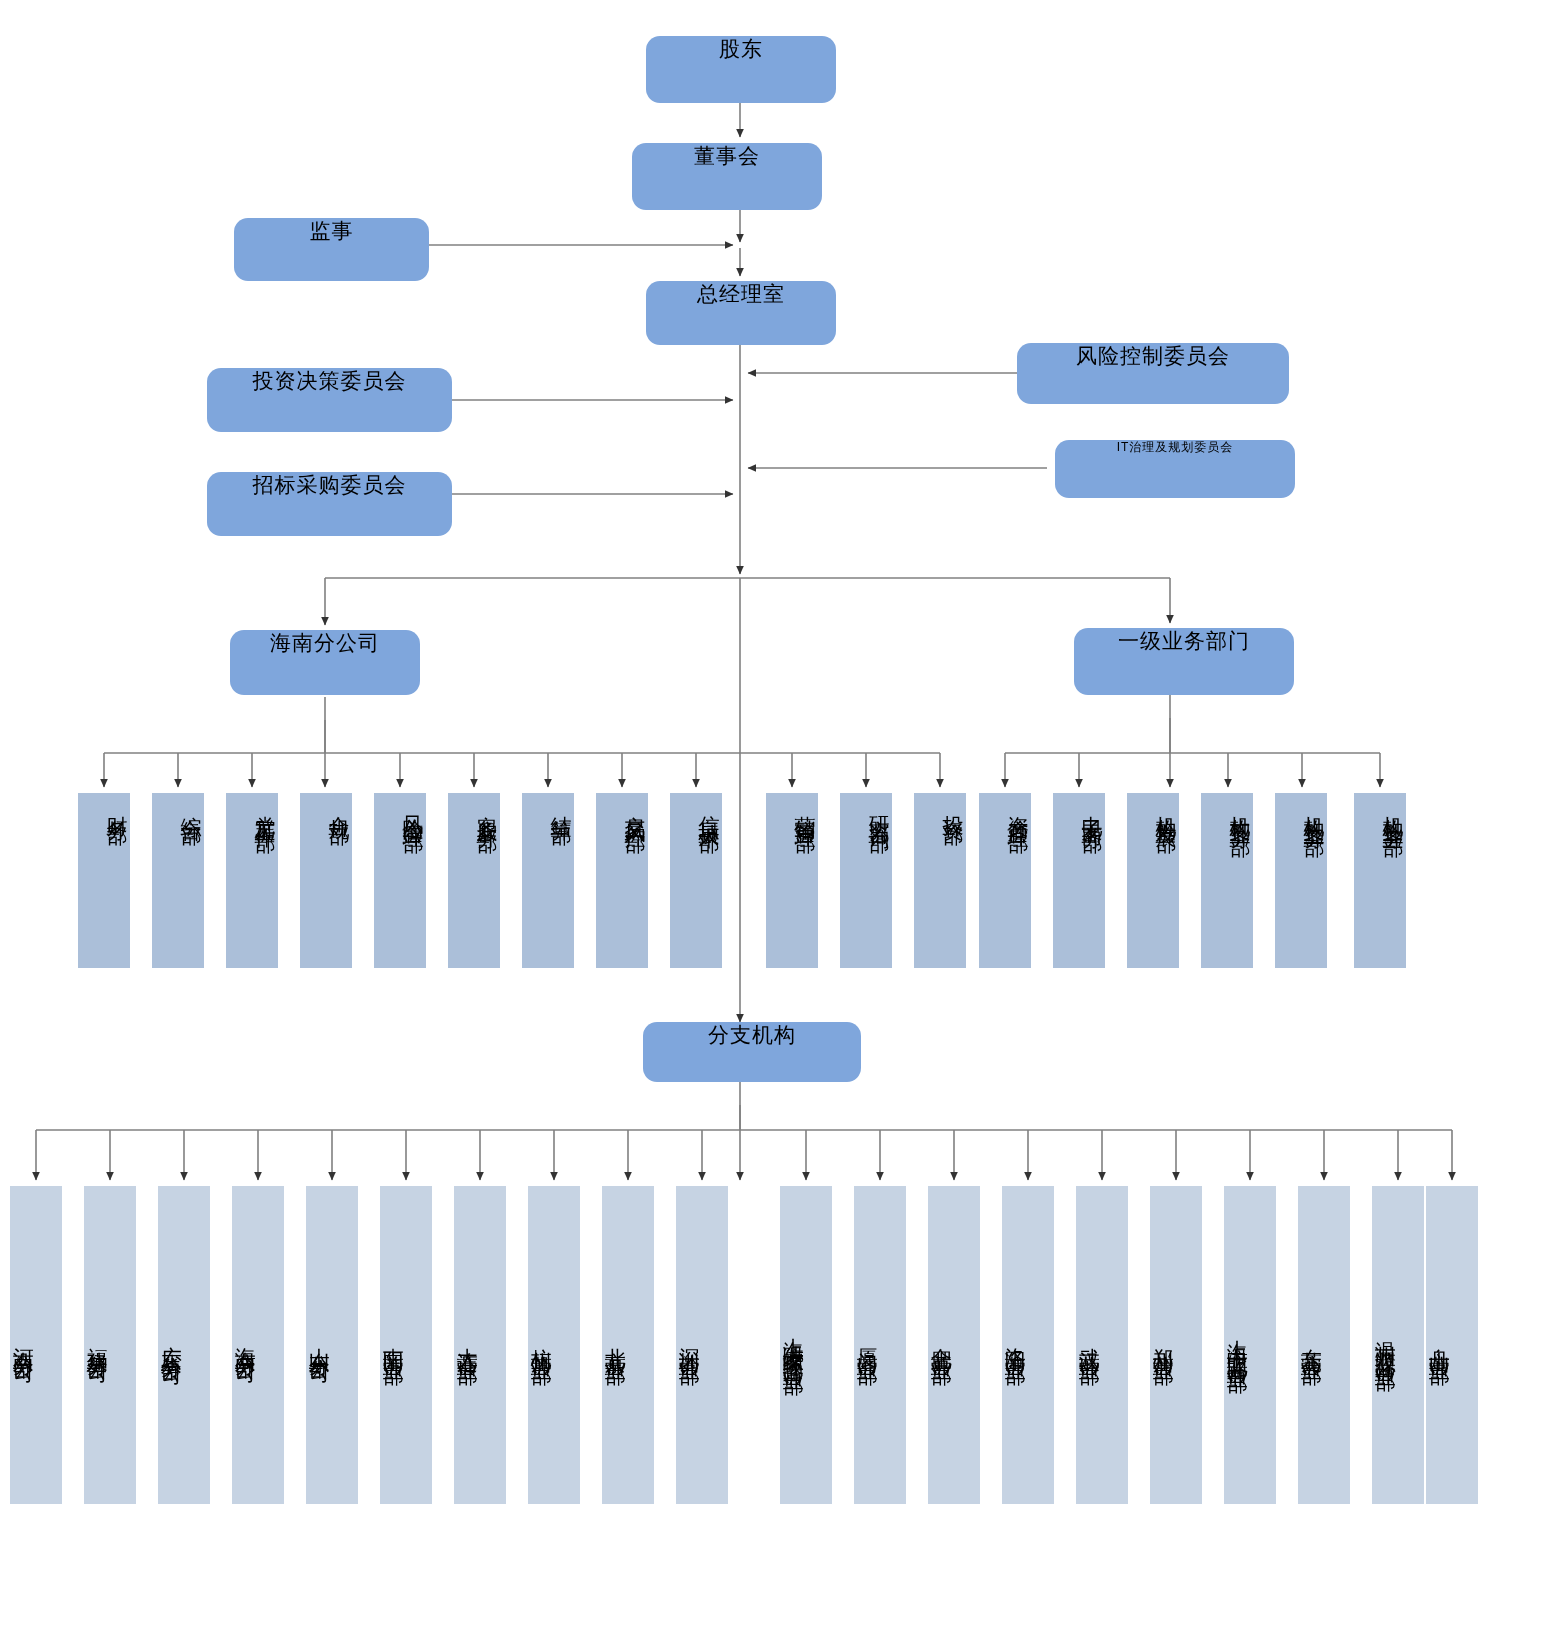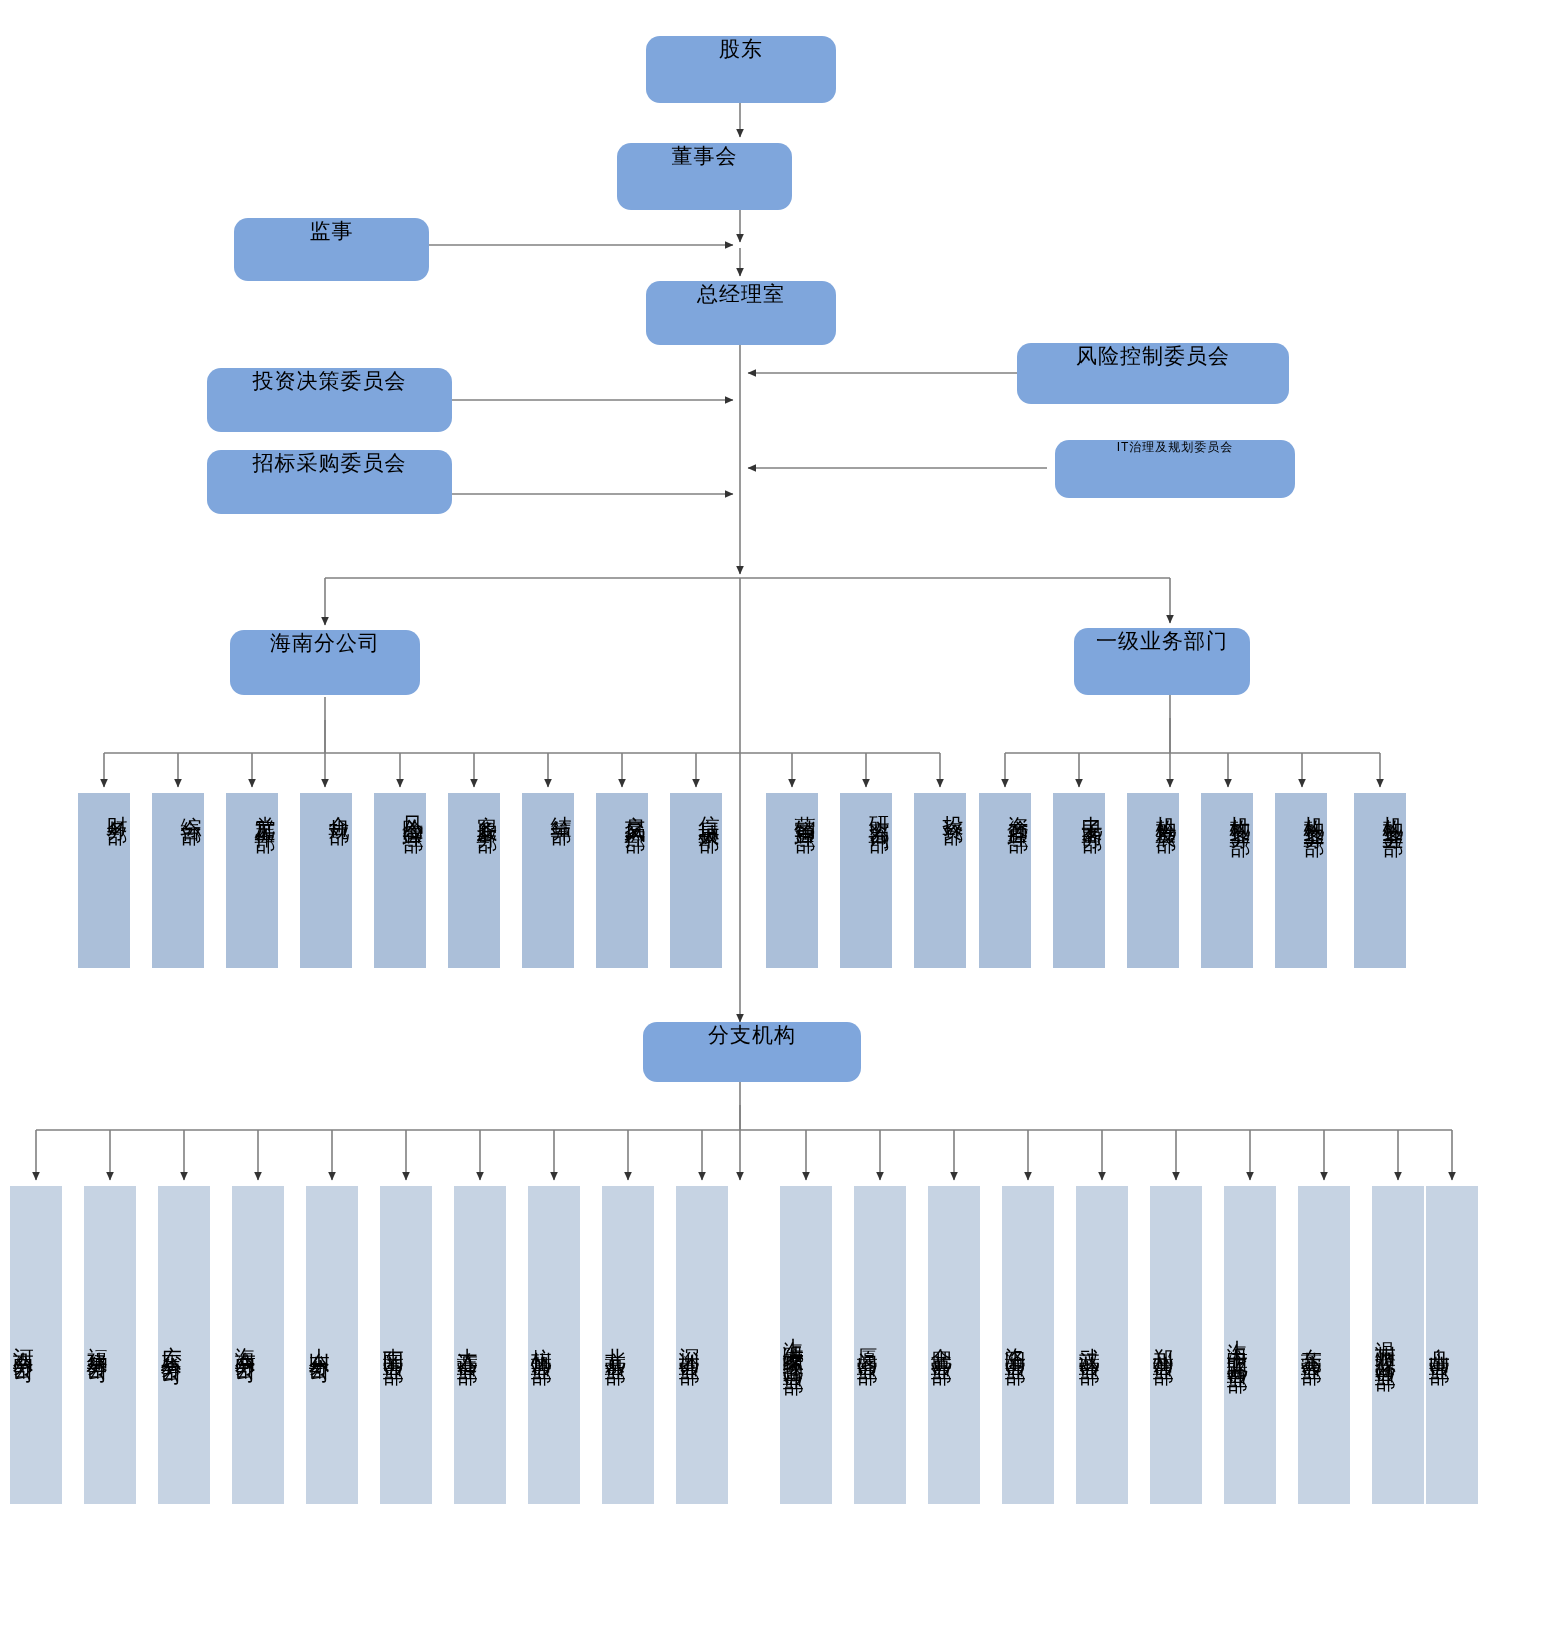--- a/index.html
+++ b/index.html
@@ -147,53 +147,53 @@
       <path d="M1324,1130 L1324,1180" marker-end="url(#ah)"></path>
       <path d="M1398,1130 L1398,1180" marker-end="url(#ah)"></path>
       <path d="M1452,1130 L1452,1180" marker-end="url(#ah)"></path>
     </g>
   </svg>
 
   <div class="node pill" style="left:646px;top:36px;width:190px;height:67px;">
     <span>股东</span>
   </div>
 
-  <div class="node pill" style="left:617px;top:143px;width:175px;height:67px;">
+  <div class="node pill" style="left:632px;top:143px;width:190px;height:67px;">
     <span>董事会</span>
   </div>
 
   <div class="node pill" style="left:234px;top:218px;width:195px;height:63px;">
     <span>监事</span>
   </div>
 
   <div class="node pill" style="left:646px;top:281px;width:190px;height:64px;">
     <span>总经理室</span>
   </div>
 
   <div class="node pill" style="left:207px;top:368px;width:245px;height:64px;">
     <span>投资决策委员会</span>
   </div>
 
-  <div class="node pill" style="left:207px;top:450px;width:245px;height:64px;">
+  <div class="node pill" style="left:207px;top:472px;width:245px;height:64px;">
     <span>招标采购委员会</span>
   </div>
 
   <div class="node pill" style="left:1017px;top:343px;width:272px;height:61px;">
     <span>风险控制委员会</span>
   </div>
 
   <div class="node pill small" style="left:1047px;top:440px;width:240px;height:58px;">
     <span>IT治理及规划委员会</span>
   </div>
 
   <div class="node pill" style="left:230px;top:630px;width:190px;height:65px;">
     <span>海南分公司</span>
   </div>
 
-  <div class="node pill" style="left:1074px;top:628px;width:176px;height:67px;">
+  <div class="node pill" style="left:1074px;top:628px;width:220px;height:67px;">
     <span>一级业务部门</span>
   </div>
 
   <div class="node pill" style="left:643px;top:1022px;width:218px;height:60px;">
     <span>分支机构</span>
   </div>
 
   <div class="node vbox" style="left:78px;top:793px;width:52px;height:175px;">
     <span>财务部</span>
   </div>

